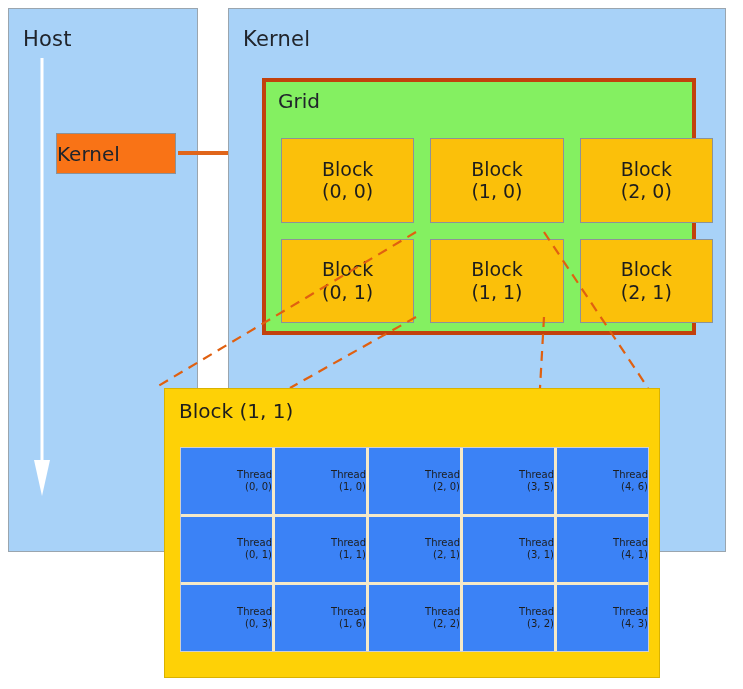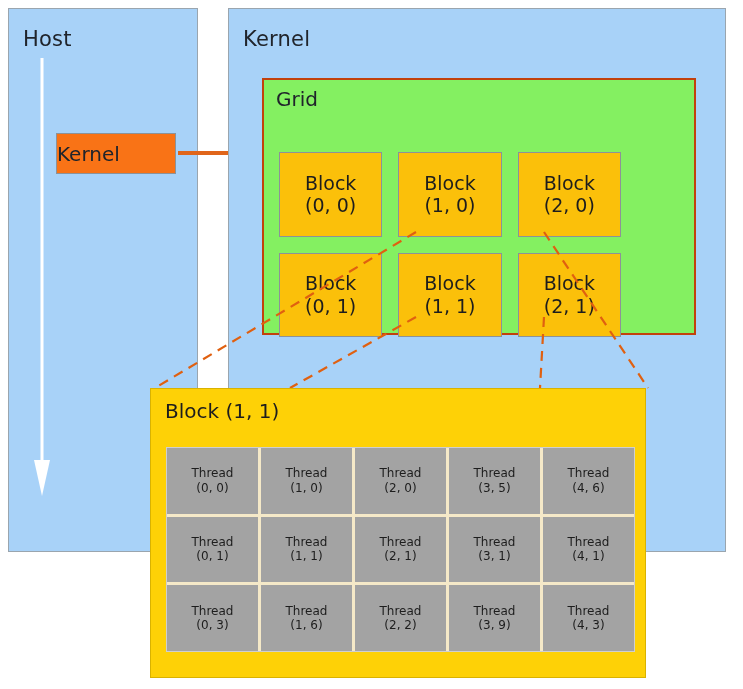--- a/index.html
+++ b/index.html
@@ -75,42 +75,41 @@
   }
 
   
   #grid-box {
     position: absolute;
     left: 262px;
     top: 78px;
     width: 434px;
     height: 257px;
     background: #84f061;
-    border: 2px solid #c2410c;
+    border: 4px solid #c2410c;
     box-sizing: border-box;
   }
   #grid-title {
     position: absolute;
     left: 12px;
     top: 7px;
     font-size: 20px;
     color: #20242b;
   }
   #block-grid {
     position: absolute;
     left: 15px;
     top: 56px;
-    width: 342px;
+    width: 432px;
     height: 185px;
     display: grid;
     grid-template-columns: repeat(3, 1fr);
     grid-template-rows: repeat(2, 1fr);
     column-gap: 16px;
     row-gap: 16px;
-    margin-top: 16px;
   }
   .block-cell {
     background: #fbc00a;
     border: 1px solid #8c9298;
     box-sizing: border-box;
     display: flex;
     flex-direction: column;
     align-items: center;
     justify-content: center;
     font-size: 19px;
@@ -123,21 +122,21 @@
     position: absolute;
     left: 0; top: 0;
     width: 743px;
     height: 689px;
     pointer-events: none;
   }
 
   
   #block-detail {
     position: absolute;
-    left: 150px;
+    left: 164px;
     top: 388px;
     width: 496px;
     height: 290px;
     background: #fed106;
     border: 1px solid #d9b200;
     box-sizing: border-box;
   }
   #block-detail-title {
     position: absolute;
     left: 14px;
@@ -155,26 +154,26 @@
     display: grid;
     grid-template-columns: repeat(5, 1fr);
     grid-template-rows: repeat(3, 1fr);
     column-gap: 3px;
     row-gap: 3px;
     background: #f5e9c8;
     border: 1px solid #cfcfcf;
     box-sizing: border-box;
   }
   .thread-cell {
-    background: #a3a3a3;
+    background: #3b82f6;
     display: flex;
     flex-direction: column;
-    align-items: center;
+    align-items: flex-end;
     justify-content: center;
-    font-size: 12px;
+    font-size: 10px;
     color: #1d1d1d;
     line-height: 1.2;
   }
 
   
   #watermark {
     position: absolute;
     right: 8px;
     bottom: 4px;
     font-size: 15px;
@@ -303,21 +302,21 @@
       <div class="thread-cell">
         <span>Thread</span>
         <span>(1, 6)</span>
       </div>
       <div class="thread-cell">
         <span>Thread</span>
         <span>(2, 2)</span>
       </div>
       <div class="thread-cell">
         <span>Thread</span>
-        <span>(3, 9)</span>
+        <span>(3, 2)</span>
       </div>
       <div class="thread-cell">
         <span>Thread</span>
         <span>(4, 3)</span>
       </div>
 
     </div>
   </div>
 
 

